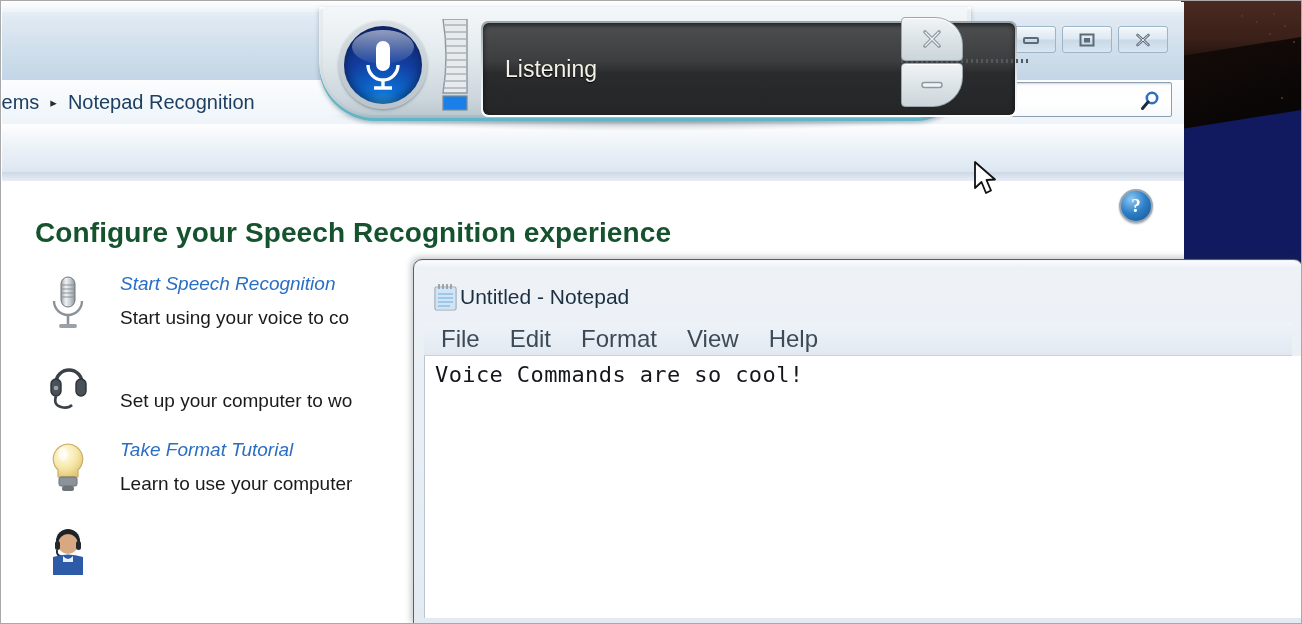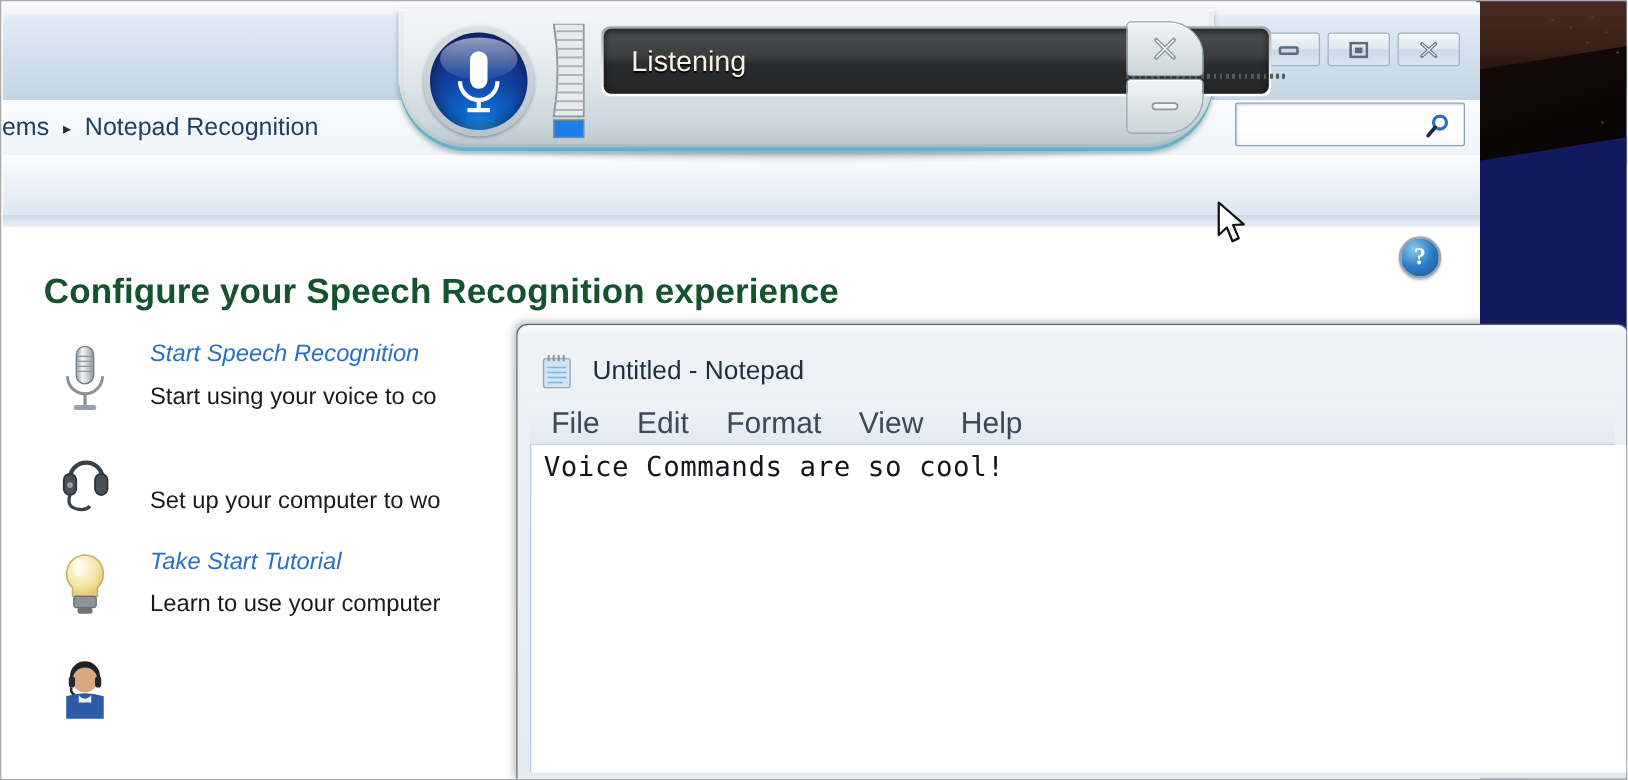--- a/index.html
+++ b/index.html
@@ -101,21 +101,21 @@
            box-shadow:inset 0 -4px 10px rgba(0,0,0,.4);}
   .mic-orb:before{content:"";position:absolute;left:8px;top:4px;width:62px;height:34px;
                   border-radius:50%;
                   background:linear-gradient(180deg,rgba(255,255,255,.55) 0%,rgba(255,255,255,.05) 100%);}
   .mic-glyph{position:absolute;left:0;top:0;width:78px;height:78px;}
 
   
   .meter{position:absolute;left:120px;top:12px;width:30px;height:92px;}
 
   
-  .sr-display{position:absolute;left:162px;top:14px;width:536px;height:56px;
+  .sr-display{position:absolute;left:162px;top:14px;width:536px;height:96px;
               border-radius:7px;padding:2px;box-sizing:border-box;
               background:linear-gradient(180deg,#9aa5ac 0%,#e6ebee 60%,#ffffff 100%);}
   .sr-display-in{width:100%;height:100%;border-radius:6px;box-sizing:border-box;
                  background:linear-gradient(180deg,#4d4f51 0%,#3b3d3f 42%,#2a2b2d 55%,#242527 100%);
                  box-shadow:inset 0 2px 5px rgba(0,0,0,.65);
                  display:flex;align-items:center;}
   .sr-status{margin-left:22px;font-size:23px;color:#f5f1e6;
              text-shadow:0 1px 1px rgba(0,0,0,.9);}
   .sr-dots{position:absolute;left:420px;top:38px;width:130px;height:4px;
            background:repeating-linear-gradient(90deg,#55585a 0px,#55585a 2px,transparent 2px,transparent 5px);}
@@ -137,21 +137,21 @@
 
   
   .np{position:absolute;left:412px;top:258px;width:890px;height:366px;z-index:50;}
   .np-frame{position:absolute;left:0;top:0;width:890px;height:366px;
             border:1px solid #5a6166;border-top-left-radius:9px;border-top-right-radius:9px;
             background:linear-gradient(180deg,#eef2f7 0%,#e3eaf2 100%);
             box-shadow:-2px -2px 6px rgba(40,50,60,.28);box-sizing:border-box;}
   .np-glass{position:absolute;left:1px;top:1px;width:886px;height:8px;
             border-top-left-radius:8px;border-top-right-radius:8px;
             background:linear-gradient(180deg,#fafcfe,#eaf0f6);}
-  .np-title{position:absolute;left:18px;top:22px;display:flex;align-items:center;gap:14px;}
+  .np-title{position:absolute;left:18px;top:22px;display:flex;align-items:center;}
   .np-title-text{font-size:21px;color:#1c2f42;}
   .np-menu{position:absolute;left:10px;top:62px;width:868px;height:34px;
            background:linear-gradient(180deg,#eef3f8 0%,#e2e9f1 100%);
            border-bottom:1px solid #c8d2dc;display:flex;align-items:center;gap:30px;padding-left:17px;
            box-sizing:border-box;}
   .np-menu-item{font-size:24px;color:#3c4a57;}
   .np-text-area{position:absolute;left:10px;top:96px;width:868px;height:262px;background:#fff;
                 border-left:1px solid #bcc6d0;padding-left:40px;}
   .np-text{position:absolute;left:10px;top:6px;font-family:"DejaVu Sans Mono",monospace;
            font-size:22px;color:#14161c;letter-spacing:.4px;white-space:pre;}
@@ -276,21 +276,21 @@
                     <stop offset="60%" stop-color="#f6e7a8"></stop>
                   <stop offset="100%" stop-color="#e0c877"></stop>
                 </radialGradient>
               </defs>
               <path d="M23 4 a15 15 0 0 1 10 26 l0 7 l-20 0 l0 -7 a15 15 0 0 1 10 -26 z" fill="url(#bg1)" stroke="#c9ae66" stroke-width="1.2"></path>
               <rect x="14" y="37" width="18" height="9" rx="2" fill="#8c9299" stroke="#6a7077" stroke-width="1"></rect>
               <rect x="17" y="46" width="12" height="5" rx="2" fill="#6d7379"></rect>
               <ellipse cx="18" cy="14" rx="4.5" ry="7" fill="rgba(255,255,255,.55)"></ellipse>
             </svg>
           </div>
-          <div class="task-link">Take Start Tutorial</div>
+          <div class="task-link">Take Format Tutorial</div>
           <div class="task-desc">Learn to use your computer</div>
         </div>
 
         <div class="task">
           <div class="task-icon">
             <svg class="icon-svg" width="46" height="56" viewBox="0 0 46 56">
               <path d="M11 18 a12 12 0 0 1 24 0 l0 4 l-24 0 z" fill="#1d2327"></path>
               <circle cx="23" cy="21" r="10" fill="#d8a882"></circle>
               <path d="M13 19 a10 10 0 0 1 20 0 l0 -2 a10 10 0 0 0 -20 0 z" fill="#1d2327"></path>
               <rect x="10" y="18" width="5" height="9" rx="2.5" fill="#23292e"></rect>

